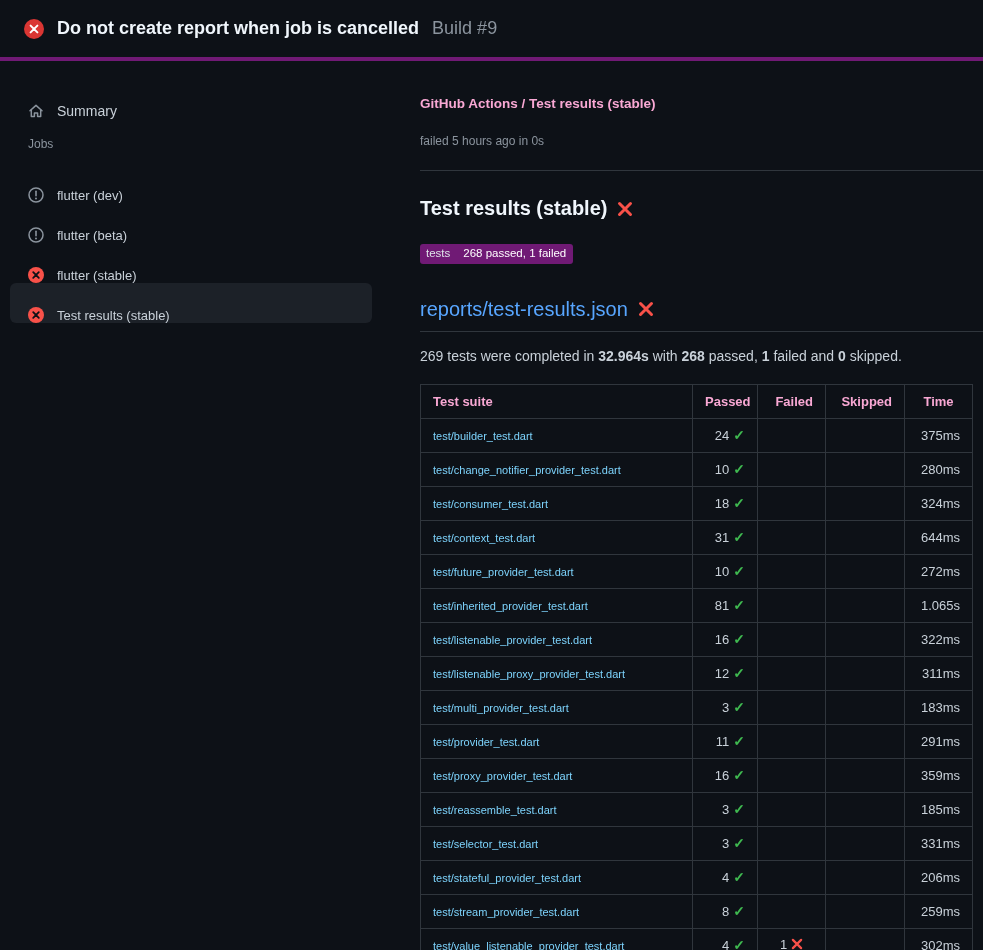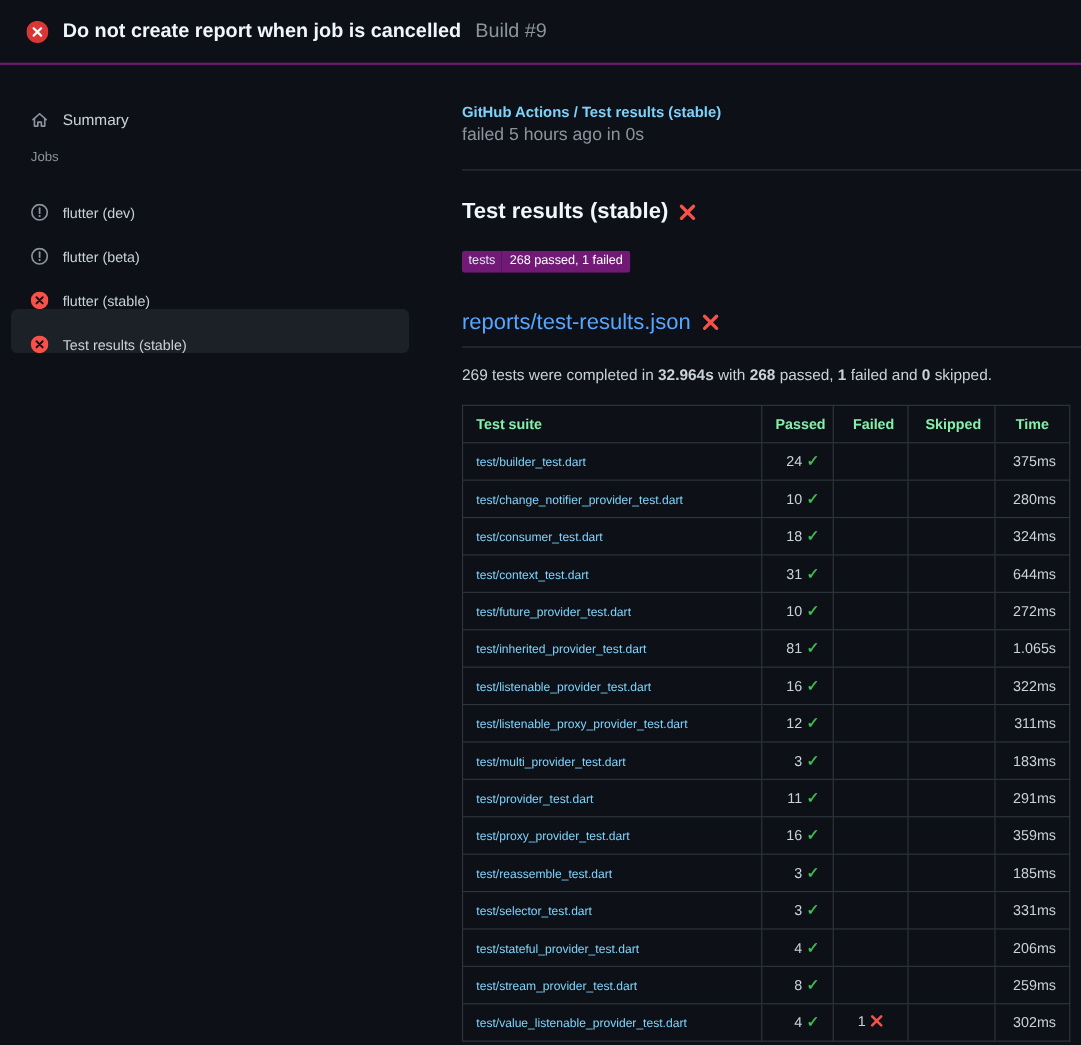--- a/index.html
+++ b/index.html
@@ -1,50 +1,50 @@
 <!DOCTYPE html>
 <html><head>
 <meta charset="utf-8">
 <style>
   html,body{margin:0;padding:0}
   body{width:983px;height:950px;background:#0d1117;color:#c9d1d9;font-family:"Liberation Sans",sans-serif;overflow:hidden}
   a{text-decoration:none;cursor:pointer}
 
   
-  .header{display:flex;align-items:center;gap:13px;height:57px;padding:0 24px;border-bottom:2px solid #701a75}
+  .header{display:flex;align-items:center;gap:13px;height:57px;padding:0 24px;border-bottom:4px solid #701a75}
   .run-title{font-size:18px;font-weight:700;color:#f0f6fc;margin:0;white-space:nowrap}
   .build-num{font-size:18px;color:#8b949e;white-space:nowrap}
   .icon{display:inline-flex;flex-shrink:0}
 
   
   .content{display:flex;align-items:flex-start}
   .sidebar{width:362px;flex-shrink:0;padding:22px 10px 0 10px}
   .side-item{display:flex;align-items:flex-end;gap:13px;height:40px;padding:0 8px 0 18px;border-radius:6px;font-size:13px;color:#c9d1d9;cursor:pointer}
   .side-item.summary{height:36px;font-size:14px;margin-bottom:2px}
   .side-item.selected{background:#1c2128}
   .jobs-label{font-size:12px;color:#8b949e;padding:16px 0 12px 18px}
 
   
   .main{flex:1;min-width:0;padding:35px 0 0 38px}
-  .breadcrumb{font-size:13.5px;font-weight:700;color:#7dd3fc}
-  .run-meta{font-size:16px;color:#8b949e;margin-top:5px}
+  .breadcrumb{font-size:13.5px;font-weight:700;color:#f9a8d4}
+  .run-meta{font-size:12px;color:#8b949e;margin-top:23px}
   .divider{border:none;border-top:1px solid #30363d;margin:22px 0 0 0}
   .section-title{display:flex;align-items:center;gap:10px;margin:26px 0 0 0;font-size:20px;font-weight:700;color:#f0f6fc}
   .badge{display:inline-flex;margin-top:24px;border-radius:3px;overflow:hidden;font-size:11.5px;line-height:1}
   .badge-label{background:#701a75;color:#dfe5ea;padding:4px 6px}
   .badge-value{background:#701a75;color:#fff;padding:4px 7px}
   .report-title{display:flex;align-items:center;gap:10px;margin:34px 0 0 0;padding-bottom:10px;border-bottom:1px solid #30363d}
   .report-link{font-size:20px;font-weight:400;color:#58a6ff}
   .summary-line{margin:16px 0 0 0;font-size:14px;color:#c9d1d9}
   .summary-line b{font-weight:700}
 
   
   table.results{border-collapse:collapse;table-layout:fixed;width:552px;margin-top:20px}
   .results th,.results td{border:1px solid #30363d;height:33px;padding:0 12px;font-size:13px;overflow:hidden;white-space:nowrap}
-  .results th{color:#86efac;font-weight:700}
+  .results th{color:#f9a8d4;font-weight:700}
   .h-suite{text-align:left;padding-left:13px}
   .h-passed,.h-failed,.h-skipped{text-align:right}
   .h-time{text-align:center}
   .c-suite{padding-left:13px}
   .suite-link{color:#7dd3fc;font-size:11px}
   .c-passed{text-align:right}
   .c-failed{text-align:center}
   .c-skipped{text-align:right}
   .c-time{text-align:right;color:#c9d1d9}
   .check{color:#3fb950;font-weight:700;font-size:14px;margin-left:4px}

